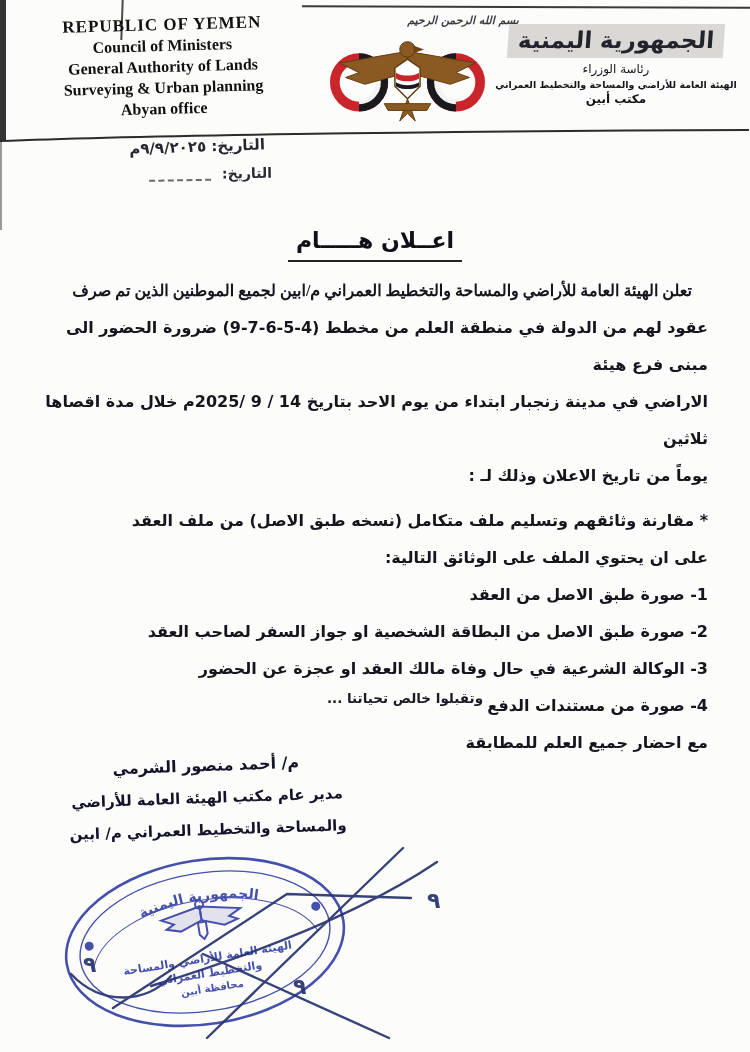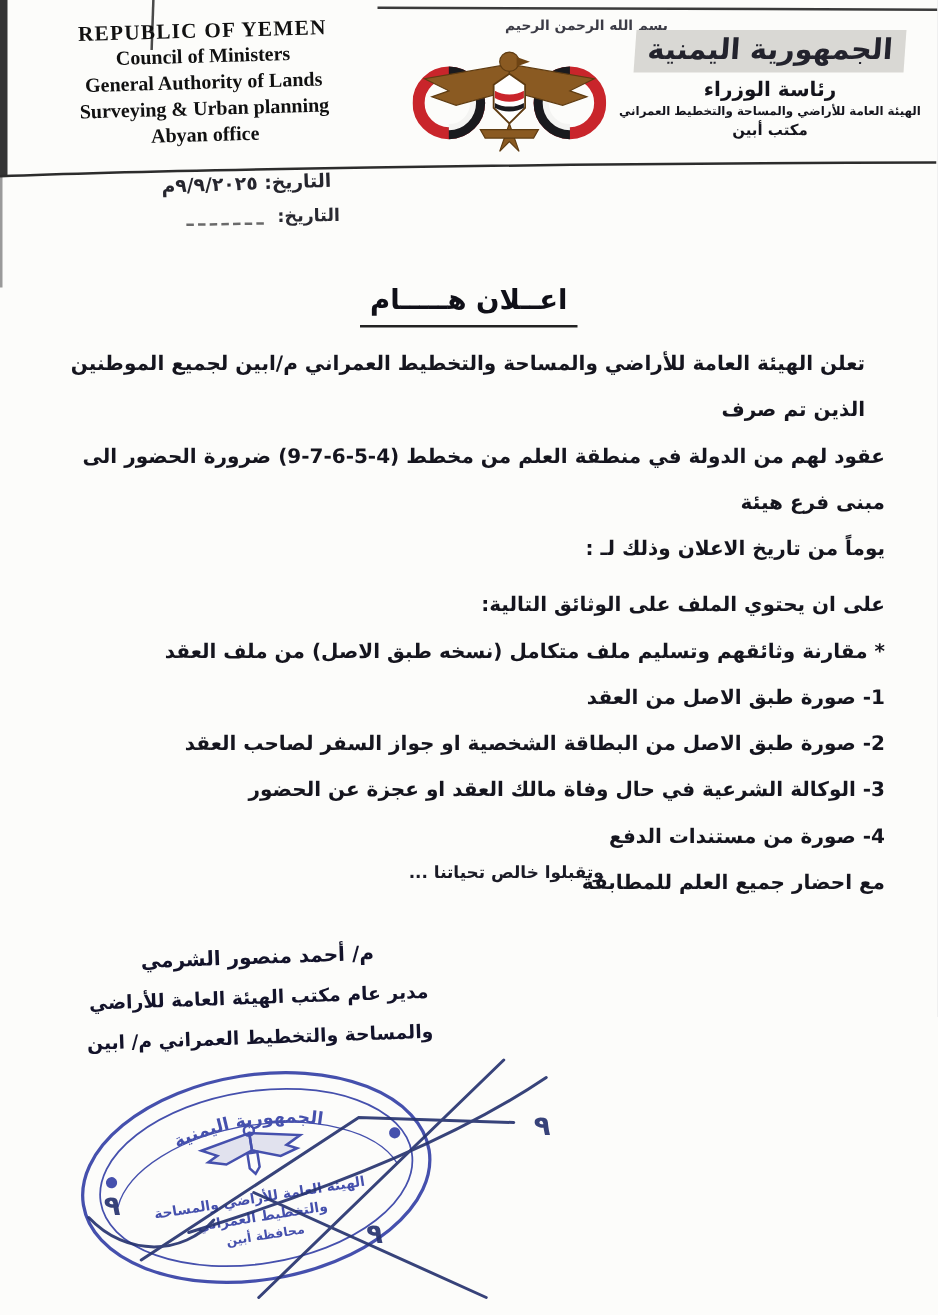--- a/index.html
+++ b/index.html
@@ -15,34 +15,34 @@
   .fold-line{position:absolute;left:121px;top:0;width:2px;height:40px;background:#4a4a4a;transform:rotate(2deg);}
   .rule-svg{position:absolute;left:0;top:126px;}
   
   .hdr-en{
     position:absolute;left:28px;top:14px;width:270px;text-align:center;
     font-family:"Liberation Serif",serif;font-weight:bold;color:#111;
     transform:rotate(-1.6deg);line-height:21px;font-size:16px;
   }
   .hdr-en .l0{font-size:17px;letter-spacing:1px;}
   .bismillah{
-    position:absolute;left:404px;top:14px;width:150px;text-align:left;
-    direction:rtl;font-size:11px;color:#3c3c46;font-weight:600;
+    position:absolute;left:388px;top:14px;width:150px;text-align:center;
+    direction:rtl;font-size:11px;color:#3c3c46;font-weight:600;font-style:italic;
   }
   .emblem{position:absolute;left:330px;top:26px;}
   .hdr-ar{
     position:absolute;left:488px;top:24px;width:256px;text-align:center;
     direction:rtl;color:#14141c;
   }
   .ar-country{
     display:inline-block;background:#d9d8d4;padding:3px 10px 5px;
     font-size:23px;font-weight:800;letter-spacing:1px;color:#23232d;
     transform:skewX(-4deg);
   }
-  .ar-l1{font-size:16px;font-weight:700;margin-top:4px;}
+  .ar-l1{font-size:12px;font-weight:400;margin-top:4px;}
   .ar-l2{font-size:9.5px;font-weight:700;margin-top:3px;}
   .ar-l3{font-size:12px;font-weight:800;margin-top:2px;}
   
   .date-row{
     position:absolute;left:60px;top:139px;width:205px;direction:rtl;
     font-size:15px;font-weight:700;color:#26262e;transform:rotate(-2deg);
     white-space:nowrap;
   }
   .ref-row{
     position:absolute;left:122px;top:166px;width:150px;direction:rtl;
@@ -57,21 +57,21 @@
   .title{
     display:inline-block;font-size:22px;font-weight:800;letter-spacing:.5px;
     color:#101018;border-bottom:2.5px solid #222;padding:0 8px 7px;
   }
   
   .body-txt{
     position:absolute;left:38px;right:42px;top:272px;
     direction:rtl;text-align:right;font-weight:700;font-size:16px;
     line-height:37px;color:#15151e;
   }
-  .body-txt .indent{padding-right:16px;}
+  .body-txt .indent{padding-right:16px;font-family:Liberation Serif, serif;}
   .gap8{height:8px;}
   .closing{
     position:absolute;left:60px;right:0;top:690px;text-align:center;
     direction:rtl;font-size:13.5px;font-weight:800;color:#1b1b26;
   }
   
   .sig-block{
     position:absolute;left:42px;top:750px;width:330px;text-align:center;
     direction:rtl;font-weight:800;color:#13132a;transform:rotate(-2deg);
     line-height:32px;
@@ -140,24 +140,25 @@
     <span class="ref-blank"></span>
   </div>
 
   <div class="title-wrap">
     <span class="title">اعــلان هـــــام</span>
   </div>
 
   <div class="body-txt">
     <div class="indent">تعلن الهيئة العامة للأراضي والمساحة والتخطيط العمراني م/ابين لجميع الموطنين الذين تم صرف</div>
     <div>عقود لهم من الدولة في منطقة العلم من مخطط (4-5-6-7-9) ضرورة الحضور الى مبنى فرع هيئة</div>
+    <div>الاراضي في مدينة زنجبار ابتداء من يوم الاحد بتاريخ 14 / 9 /2025م  خلال مدة اقصاها ثلاثين</div>
     <div>يوماً من تاريخ الاعلان وذلك لـ :</div>
     <div class="gap8"></div>
+    <div>* مقارنة وثائقهم وتسليم ملف متكامل (نسخه طبق الاصل) من ملف العقد</div>
     <div>على ان يحتوي الملف على الوثائق التالية:</div>
-    <div>* مقارنة وثائقهم وتسليم ملف متكامل (نسخه طبق الاصل) من ملف العقد</div>
     <div>1- صورة طبق الاصل من العقد</div>
     <div>2- صورة طبق الاصل من البطاقة الشخصية او جواز السفر لصاحب العقد</div>
     <div>3- الوكالة الشرعية في حال وفاة مالك العقد او عجزة عن الحضور</div>
     <div>4- صورة من مستندات الدفع</div>
     <div>مع احضار جميع العلم للمطابقة</div>
   </div>
 
   <div class="closing">وتقبلوا خالص تحياتنا ...</div>
 
   <div class="sig-block">

